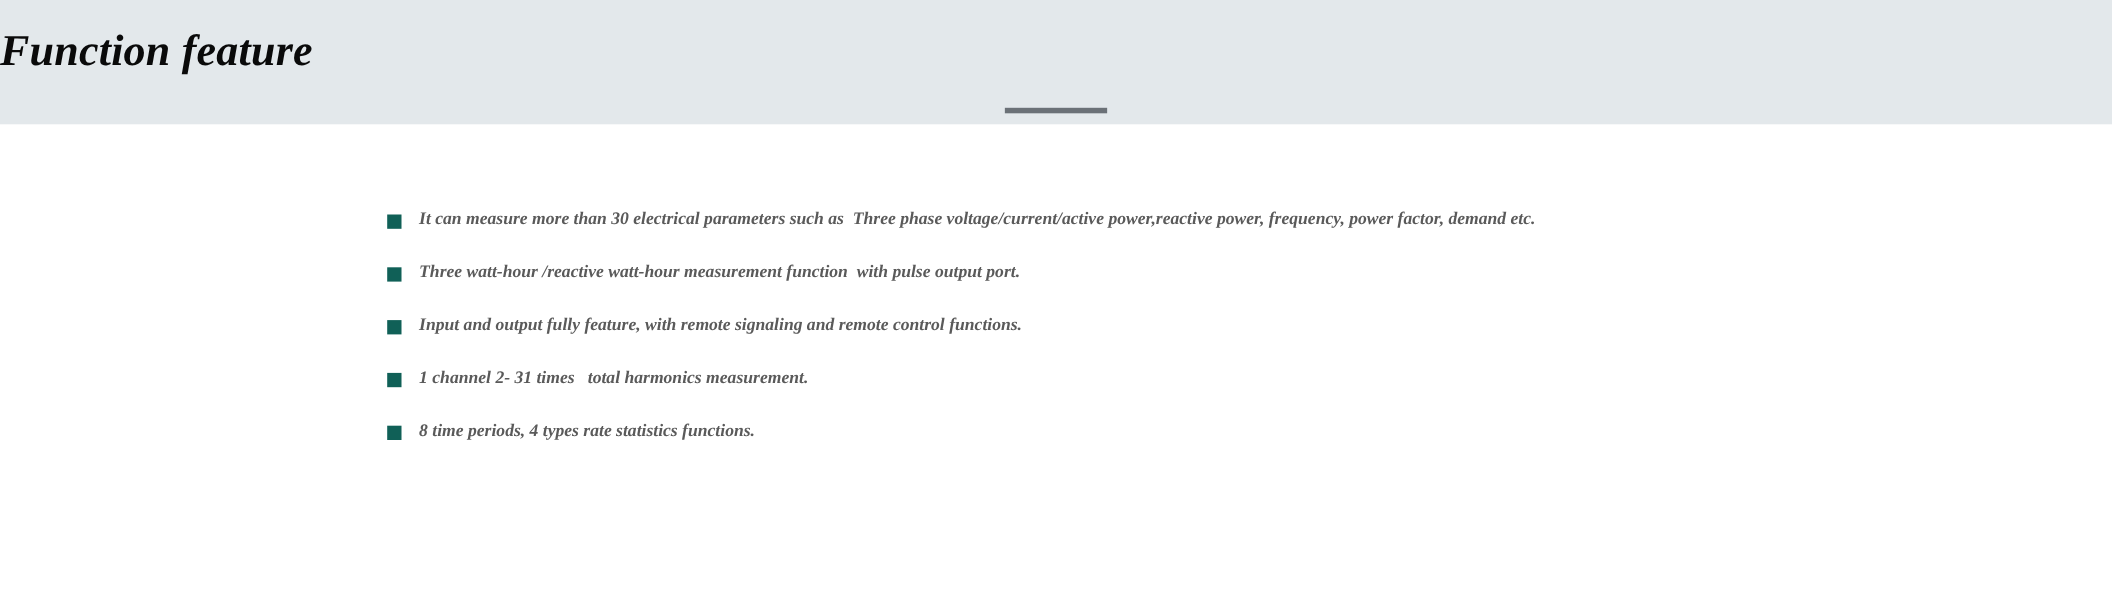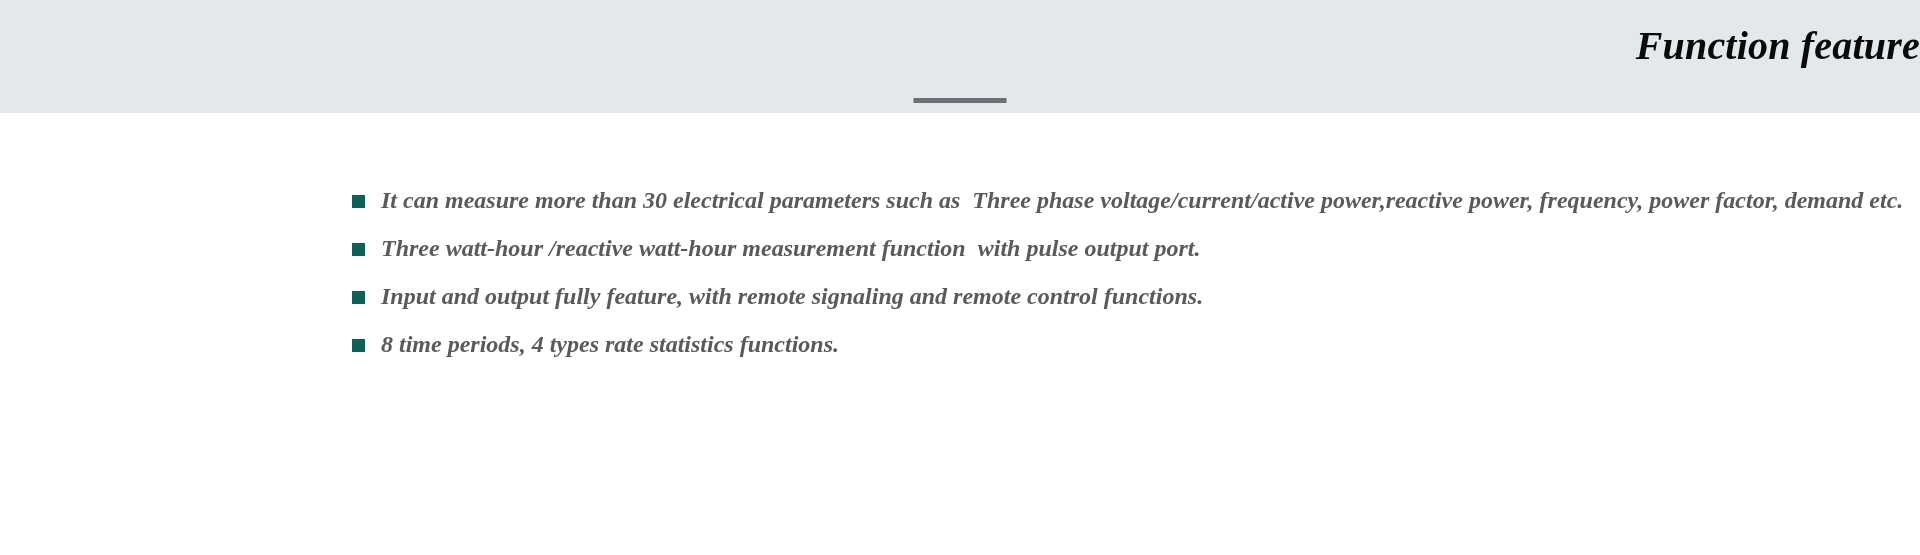--- a/index.html
+++ b/index.html
@@ -30,21 +30,21 @@
     height: 113px;
     background: #e3e8eb;
     box-sizing: border-box;
   }
 
   .header-title {
     position: absolute;
     left: 0;
     top: 22px;
     width: 1920px;
-    text-align: right;
+    text-align: left;
     font-family: "Liberation Serif", "DejaVu Serif", serif;
     font-weight: bold;
     font-style: italic;
     font-size: 40px;
     line-height: 48px;
     color: #0a0a0a;
     letter-spacing: 0.2px;
   }
 
   .header-rule {
@@ -81,21 +81,21 @@
     background: #106057;
     margin-top: 10px;
     margin-right: 16px;
   }
 
   .feature-text {
     flex: 1 1 auto;
     font-family: "Liberation Serif", "DejaVu Serif", serif;
     font-weight: bold;
     font-style: italic;
-    font-size: 24px;
+    font-size: 16px;
     line-height: 30px;
     color: #5a5a5a;
     white-space: pre;
     letter-spacing: 0px;
   }
 </style>
 </head>
 <body>
 
 <div class="page">
@@ -116,20 +116,24 @@
       <span class="bullet-square"></span>
       <span class="feature-text">Three watt-hour /reactive watt-hour measurement function  with pulse output port.</span>
     </div>
 
 
     <div class="feature-item">
       <span class="bullet-square"></span>
       <span class="feature-text">Input and output fully feature, with remote signaling and remote control functions.</span>
     </div>
 
+    <div class="feature-item">
+      <span class="bullet-square"></span>
+      <span class="feature-text">1 channel 2- 31 times   total harmonics measurement.</span>
+    </div>
 
     <div class="feature-item">
       <span class="bullet-square"></span>
       <span class="feature-text">8 time periods, 4 types rate statistics functions.</span>
     </div>
 
 
   </div>
 </div>
 

